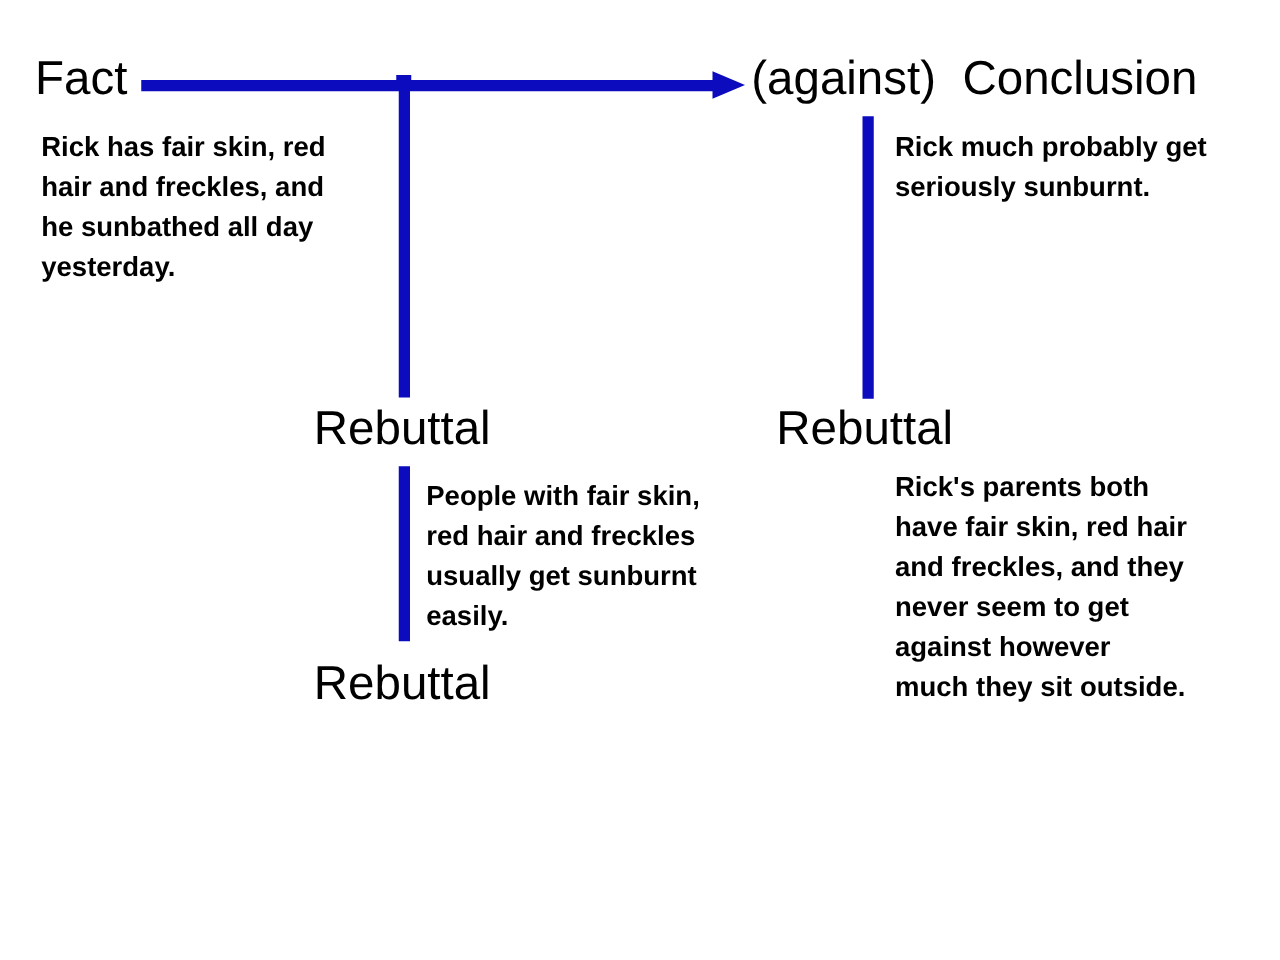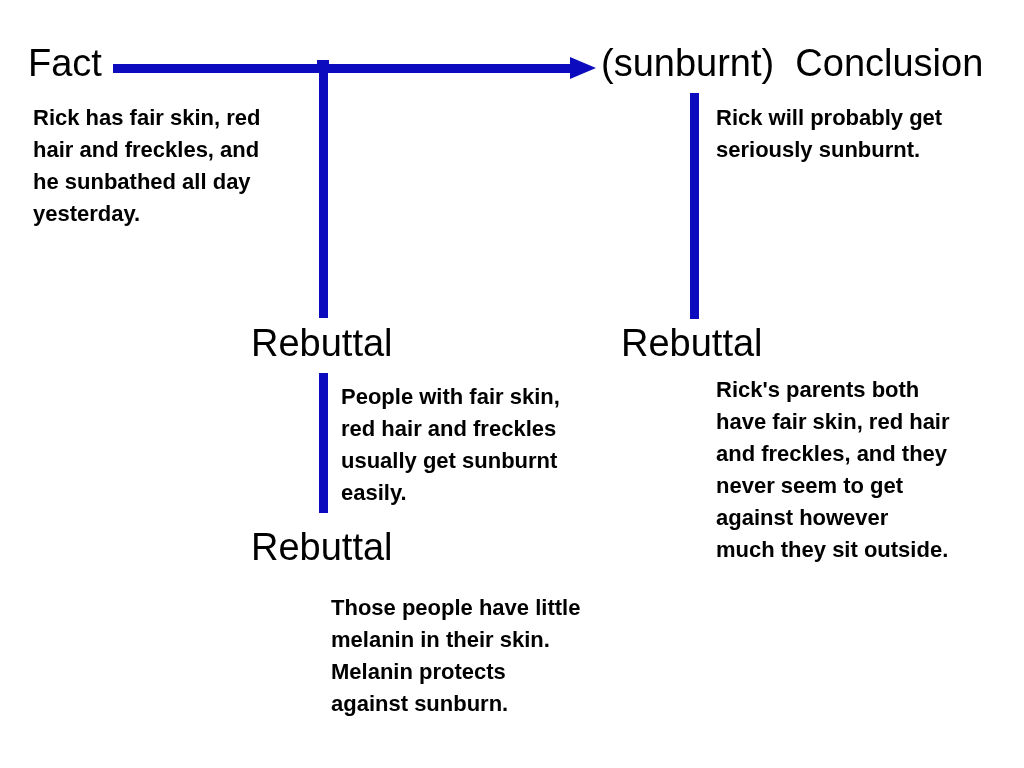--- a/index.html
+++ b/index.html
@@ -76,38 +76,34 @@
 
   <div class="vline" style="left:690px; top:93px; width:9px; height:226px;"></div>
 
   <div class="heading" style="left:28px; top:43px;">Fact</div>
 
   <div class="body-text" style="left:33px; top:102px; width:270px;">Rick has fair skin, red
 hair and freckles, and
 he sunbathed all day
 yesterday.</div>
 
-  <div class="heading" style="left:601px; top:43px;">(sunburnt)  Conclusion</div>
+  <div class="heading" style="left:601px; top:43px;">(against)  Conclusion</div>
 
-  <div class="body-text" style="left:716px; top:102px; width:290px;">Rick will probably get
+  <div class="body-text" style="left:716px; top:102px; width:290px;">Rick much probably get
 seriously sunburnt.</div>
 
   <div class="heading" style="left:251px; top:323px;">Rebuttal</div>
 
   <div class="body-text" style="left:341px; top:381px; width:260px;">People with fair skin,
 red hair and freckles
 usually get sunburnt
 easily.</div>
 
   <div class="heading" style="left:251px; top:527px;">Rebuttal</div>
 
-  <div class="body-text" style="left:331px; top:592px; width:285px;">Those people have little
-melanin in their skin.
-Melanin protects
-against sunburn.</div>
 
   <div class="heading" style="left:621px; top:323px;">Rebuttal</div>
 
   <div class="body-text" style="left:716px; top:374px; width:280px;">Rick's parents both
 have fair skin, red hair
 and freckles, and they
 never seem to get
 against however
 much they sit outside.</div>
 

